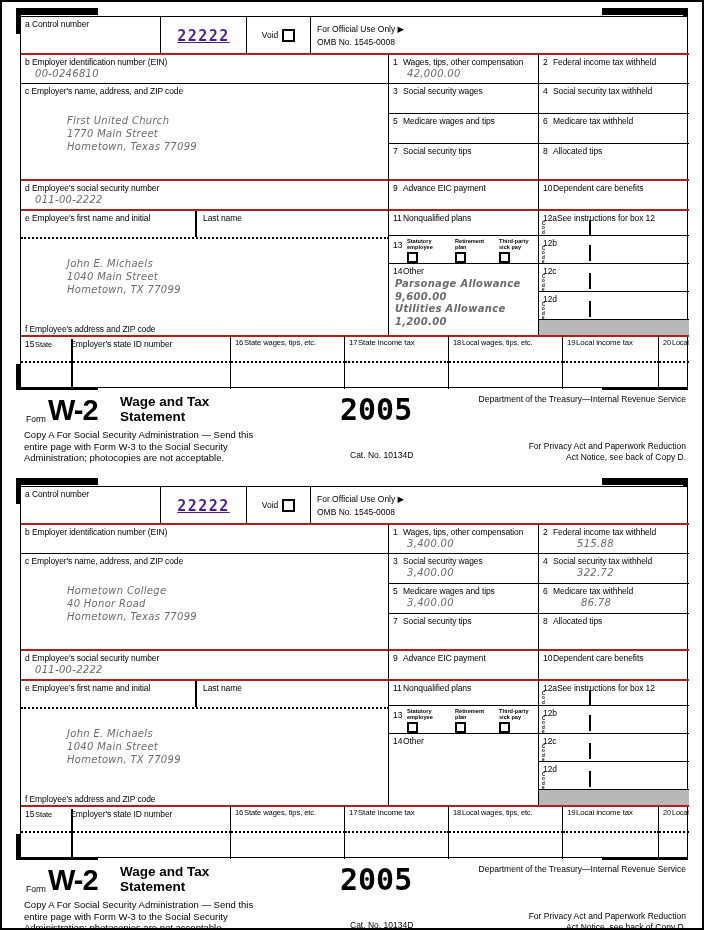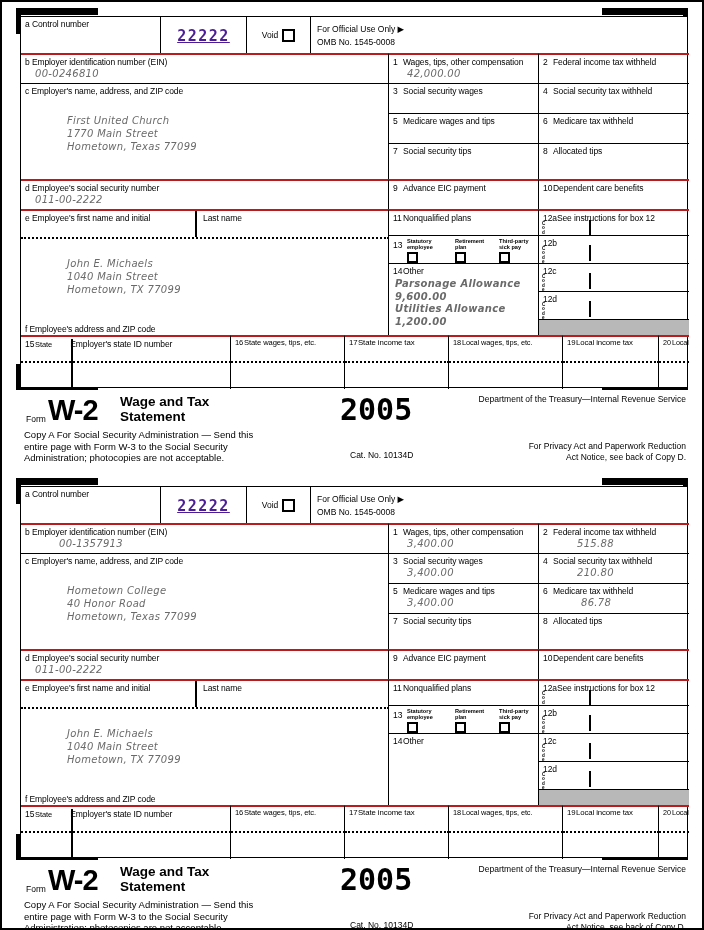--- a/index.html
+++ b/index.html
@@ -405,21 +405,20 @@
       </div>
       <div class="cell" style="left:290px;top:0;width:378px;height:36px;">
         <div class="official">
           <div>For Official Use Only ▶</div>
           <div>OMB No. 1545-0008</div>
         </div>
       </div>
 
       <div class="cell thickt br" style="left:0;top:36px;width:368px;height:30px;">
         <div class="lbl">b  Employer identification number (EIN)</div>
-        <div class="val" style="padding-left:38px;">00-1357913</div>
       </div>
       <div class="cell thickt br" style="left:368px;top:36px;width:150px;height:30px;">
         <div class="lbl"><span class="num">1</span><span>Wages, tips, other compensation</span></div>
         <div class="val money">3,400.00</div>
       </div>
       <div class="cell thickt" style="left:518px;top:36px;width:150px;height:30px;">
         <div class="lbl"><span class="num">2</span><span>Federal income tax withheld</span></div>
         <div class="val" style="padding-left:38px;">515.88</div>
       </div>
 
@@ -428,21 +427,21 @@
         <div class="val" style="padding-left:46px;padding-top:18px;">Hometown College
 40 Honor Road
 Hometown, Texas 77099</div>
       </div>
       <div class="cell bt br" style="left:368px;top:66px;width:150px;height:30px;">
         <div class="lbl"><span class="num">3</span><span>Social security wages</span></div>
         <div class="val money">3,400.00</div>
       </div>
       <div class="cell bt" style="left:518px;top:66px;width:150px;height:30px;">
         <div class="lbl"><span class="num">4</span><span>Social security tax withheld</span></div>
-        <div class="val" style="padding-left:38px;">210.80</div>
+        <div class="val" style="padding-left:38px;">322.72</div>
       </div>
 
       <div class="cell bt br" style="left:368px;top:96px;width:150px;height:30px;">
         <div class="lbl"><span class="num">5</span><span>Medicare wages and tips</span></div>
         <div class="val money">3,400.00</div>
       </div>
       <div class="cell bt" style="left:518px;top:96px;width:150px;height:30px;">
         <div class="lbl"><span class="num">6</span><span>Medicare tax withheld</span></div>
         <div class="val" style="padding-left:42px;">86.78</div>
       </div>

